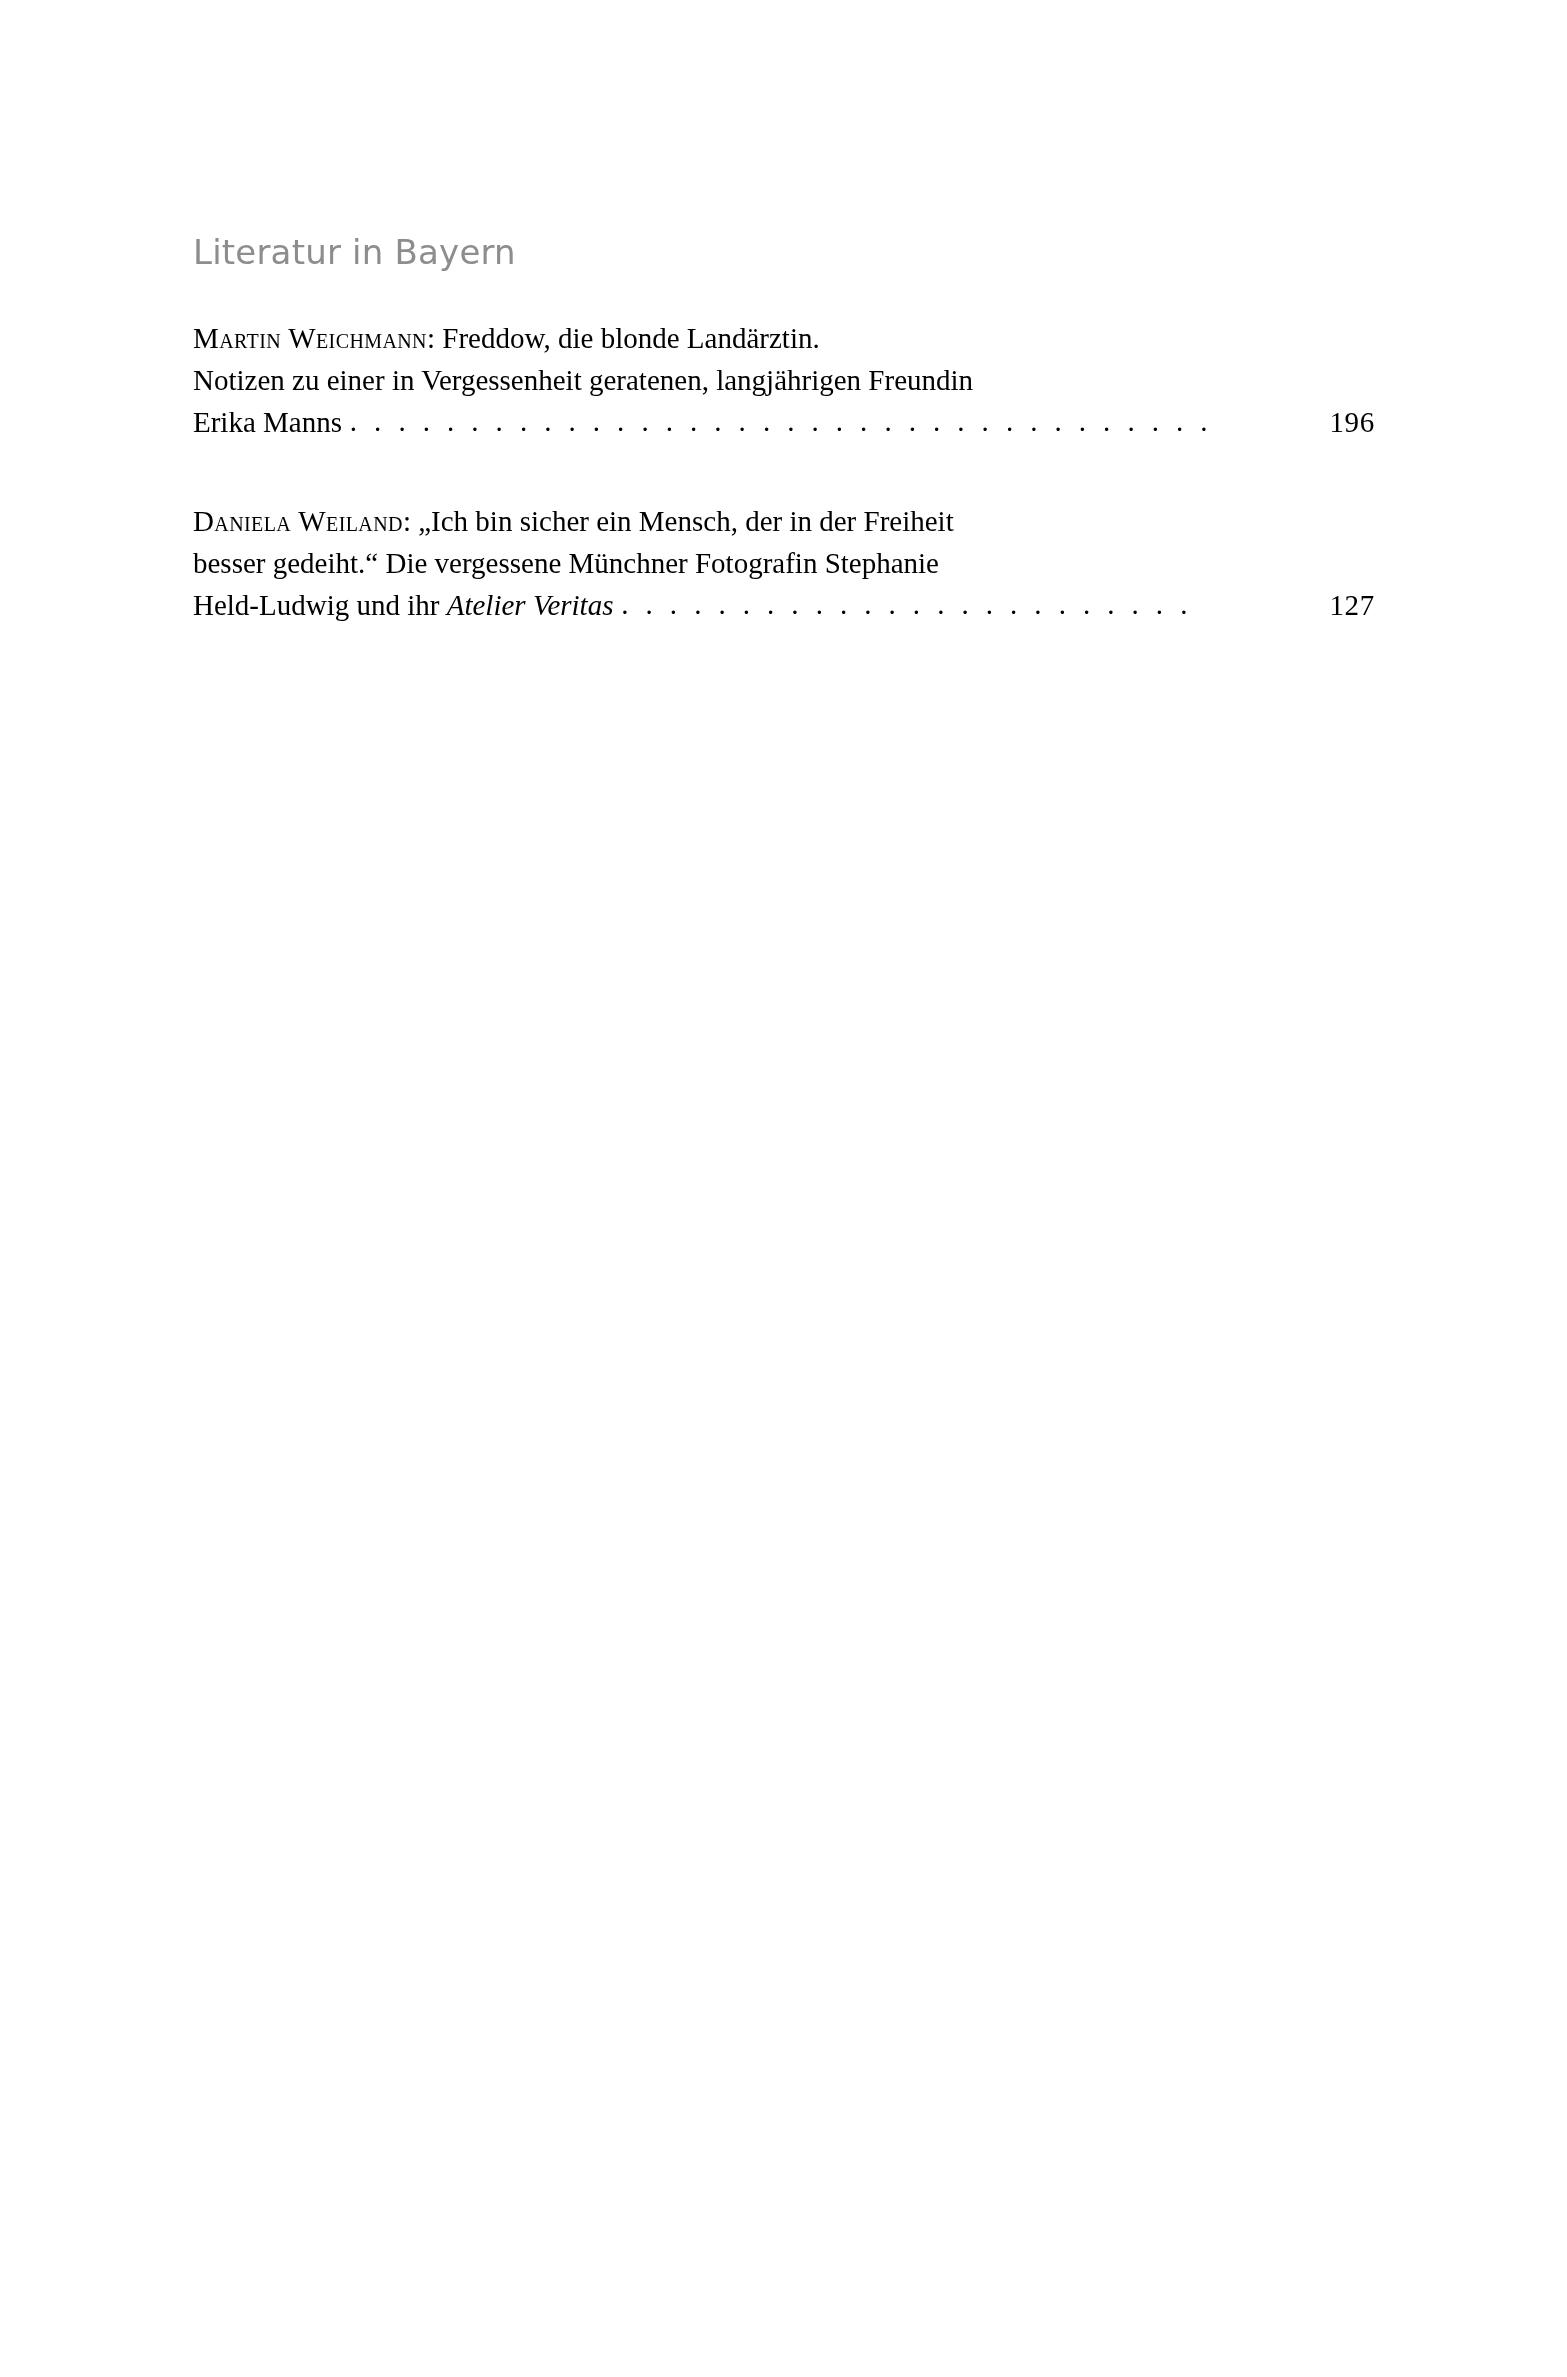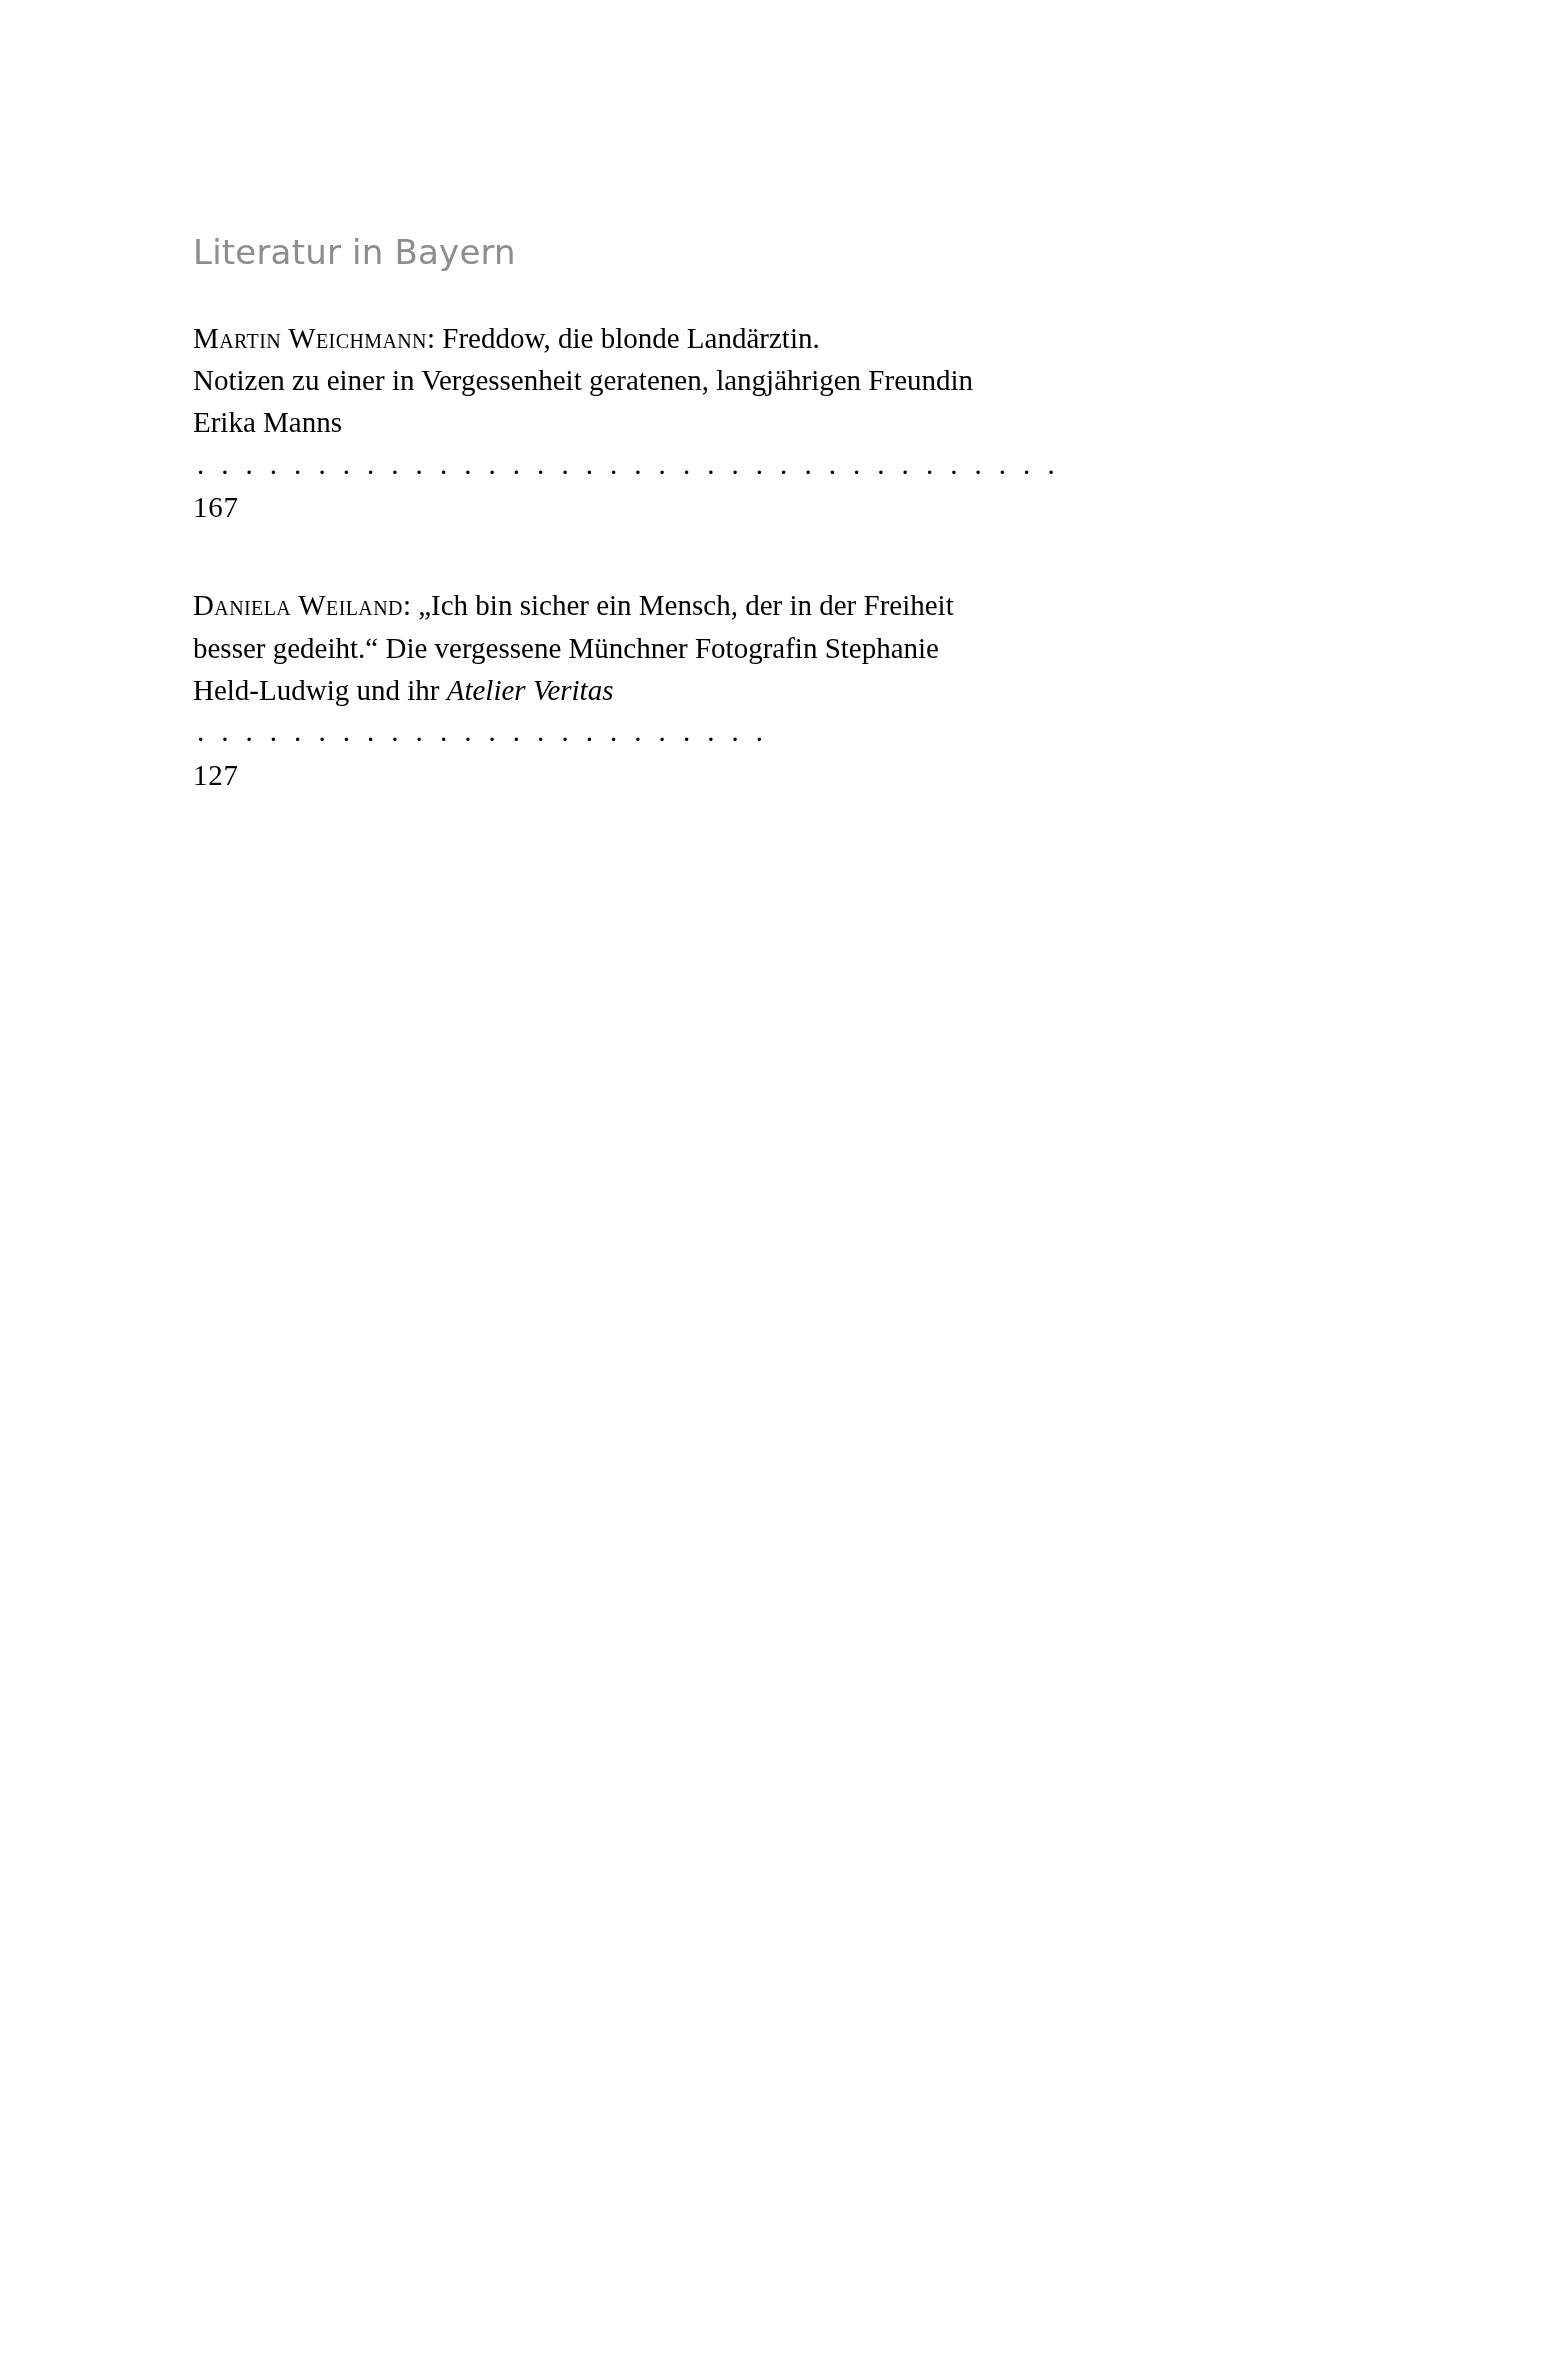--- a/index.html
+++ b/index.html
@@ -63,23 +63,22 @@
   }
   .line {
     display: block;
     white-space: nowrap;
   }
   .line.wrap {
     white-space: normal;
   }
   .leader-row {
     display: flex;
-    align-items: flex-start;
+    align-items: center;
     width: 100%;
-    flex-direction: column;
   }
   .leader-text {
     flex: 0 0 auto;
     white-space: nowrap;
   }
   .leader-dots {
     flex: 1 1 auto;
     overflow: hidden;
     white-space: nowrap;
     font-size: 29px;
@@ -107,21 +106,21 @@
     <div class="running-head">Literatur in Bayern</div>
 
     <div class="toc-entry">
       <span class="line wrap">
         <span class="smallcaps">Martin Weichmann</span><span>: </span><span>Freddow, die blonde Landärztin.</span>
       </span>
       <span class="line wrap">Notizen zu einer in Vergessenheit geratenen, langjährigen Freundin</span>
       <span class="leader-row">
         <span class="leader-text gap-before-dots">Erika Manns</span>
         <span class="leader-dots">. . . . . . . . . . . . . . . . . . . . . . . . . . . . . . . . . . . .</span>
-        <span class="leader-page">167</span>
+        <span class="leader-page">196</span>
       </span>
     </div>
 
     <div class="toc-entry">
       <span class="line wrap">
         <span class="smallcaps">Daniela Weiland</span><span>: </span><span>„Ich bin sicher ein Mensch, der in der Freiheit</span>
       </span>
       <span class="line wrap">besser gedeiht.“ Die vergessene Münchner Fotografin Stephanie</span>
       <span class="leader-row">
         <span class="leader-text gap-before-dots">

